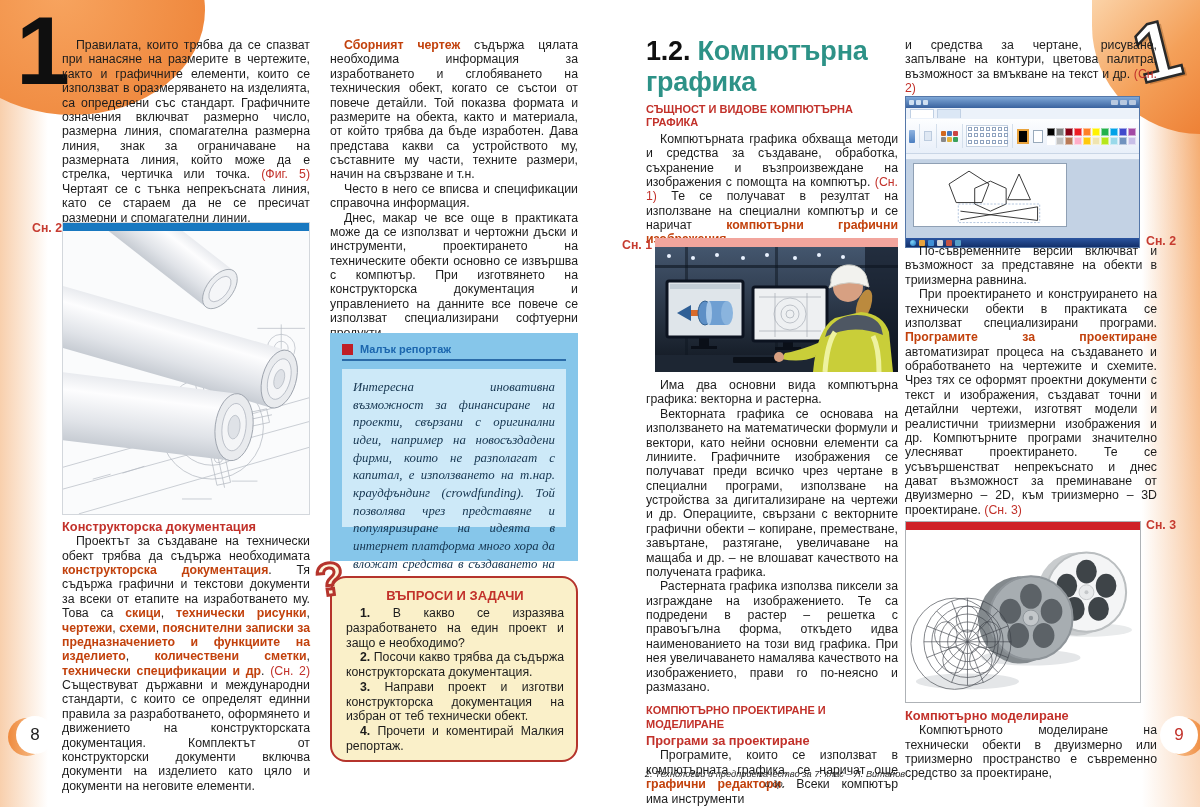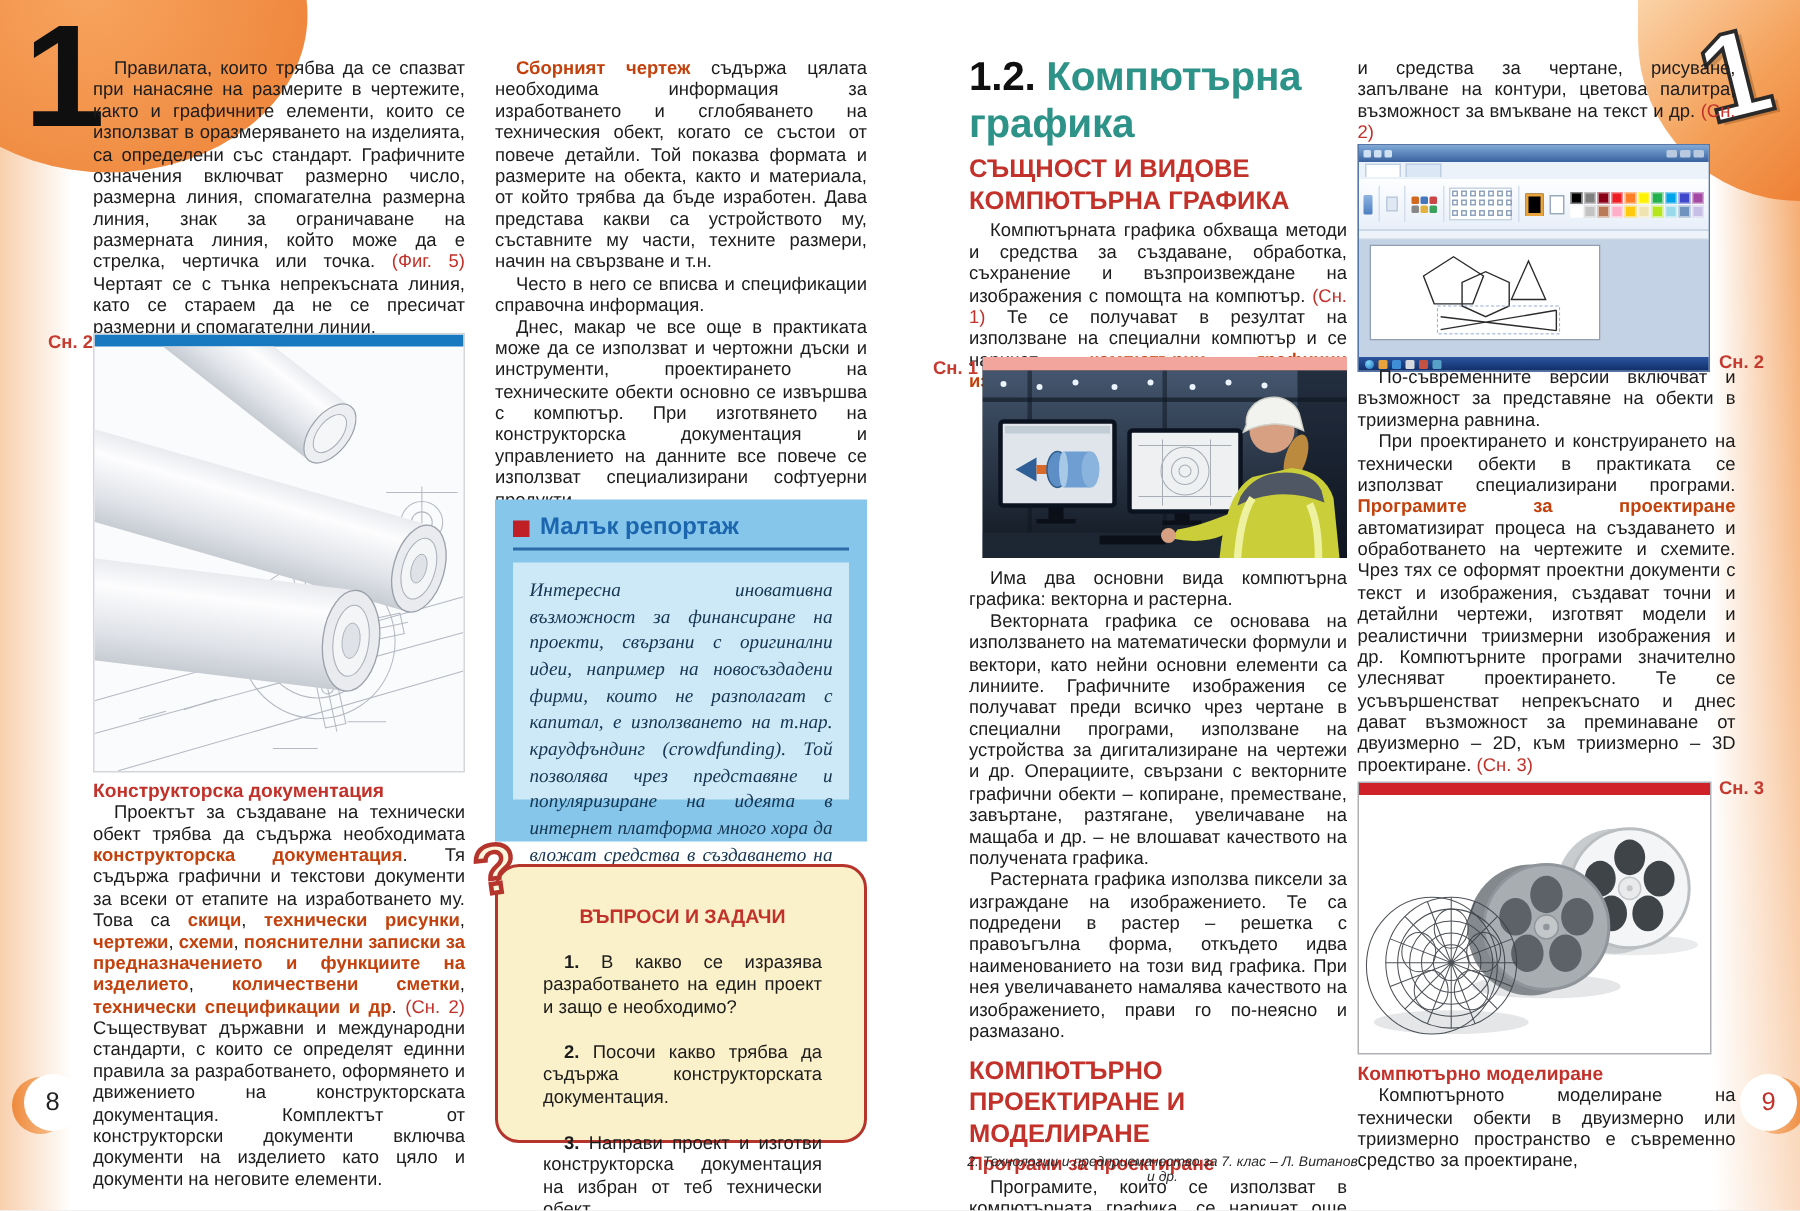--- a/index.html
+++ b/index.html
@@ -26,46 +26,46 @@
   .pgc{position:absolute;width:38px;height:38px;border-radius:50%;background:#fff;display:flex;
        align-items:center;justify-content:center;font-size:17px;color:#222;}
   .pgc.l{left:16px;top:716px;} .pgc.r{left:1160px;top:716px;}
   
   .col{position:absolute;font-size:12.3px;line-height:1.17;}
   .p{margin:0;text-indent:14px;text-align:justify;}
   .p.noind{text-indent:0;}
   .b{color:#c2410c;font-weight:bold;}
   .r{color:#c2312a;}
   .h-red{color:#c2312a;font-weight:bold;font-size:12.8px;margin:0;line-height:1.2;}
-  .h-caps{color:#c2312a;font-weight:bold;font-size:17px;margin:6px 0 2px 0;line-height:1.22;}
+  .h-caps{color:#c2312a;font-weight:bold;font-size:11px;margin:6px 0 2px 0;line-height:1.22;}
   .bigtitle{margin:0 0 6px 0;font-size:27px;font-weight:bold;line-height:1.13;letter-spacing:-.2px;}
   .bigtitle .tnum{color:#101010;} .bigtitle .trest{color:#2d9287;}
   .snlbl{position:absolute;color:#c63b30;font-size:12.3px;font-weight:bold;width:40px;text-align:right;}
   .footer{position:absolute;left:644px;top:769px;width:262px;font-size:9.3px;font-style:italic;color:#2a2a2a;text-align:center;}
   
   .photo{position:absolute;overflow:hidden;}
   .bar{width:100%;}
   .ph-blueprint{left:62px;top:222px;width:248px;height:293px;border:1px solid #d3d7dc;box-sizing:border-box;background:#fafbfc;}
   .ph-blueprint .bar{height:8px;background:#1878c0;}
   .ph-engineer{left:655px;top:238px;width:243px;height:134px;background:#1b2634;}
   .ph-engineer .bar{height:9px;background:#f2a59d;}
   .ph-wheels{left:905px;top:521px;width:236px;height:182px;border:1px solid #aeb2b6;box-sizing:border-box;background:#fff;}
   .ph-wheels .bar{height:8px;background:#cf2127;}
   
   .report{position:absolute;left:330px;top:333px;width:248px;height:228px;background:#86c6ea;box-sizing:border-box;padding:10px 12px;}
   .report-head{display:flex;align-items:center;gap:7px;border-bottom:2px solid #2b6ba8;padding-bottom:4px;}
   .report-sq{width:11px;height:11px;background:#c01f26;}
-  .report-title{color:#1b66ae;font-weight:bold;font-size:16px;}
+  .report-title{color:#1b66ae;font-weight:bold;font-size:11px;}
   .report-inner{margin-top:8px;background:#cde9f8;padding:10px 11px;height:158px;box-sizing:border-box;
      font-family:"Liberation Serif",serif;font-style:italic;font-size:12.8px;line-height:1.38;color:#14344f;text-align:justify;}
   
   .questions{position:absolute;left:330px;top:576px;width:248px;height:186px;background:#faf0c9;
      border:2.5px solid #b5342c;border-radius:16px;box-sizing:border-box;padding:10px 12px 8px 14px;}
-  .q-title{text-align:center;color:#c2312a;font-weight:bold;font-size:13px;margin:15px 0 3px 0;}
-  .q-item{margin:16px;text-indent:14px;text-align:justify;font-size:12.3px;line-height:1.2;}
+  .q-title{text-align:center;color:#c2312a;font-weight:bold;font-size:13px;margin:0 0 3px 0;}
+  .q-item{margin:0;text-indent:14px;text-align:justify;font-size:12.3px;line-height:1.2;}
   .q-num{font-weight:bold;}
   .q-mark{position:absolute;left:-16px;top:-22px;font-size:46px;font-weight:bold;color:#fdf6dc;
      -webkit-text-stroke:3px #b5342c;transform:rotate(-8deg);line-height:1;}
   
   .paint{position:absolute;left:905px;top:96px;width:235px;height:152px;border:1px solid #5577a8;box-sizing:border-box;
      display:flex;flex-direction:column;background:#c3d2e4;}
   .pt-title{height:11px;background:linear-gradient(#7fa8d8,#39629e);display:flex;align-items:center;gap:2px;padding:0 3px;}
   .pt-dot{width:5px;height:5px;background:#cfe0f2;border-radius:1px;}
   .pt-title .spacer{flex:1;}
   .pt-btn{width:7px;height:5px;background:#b8c9e0;border-radius:1px;}

